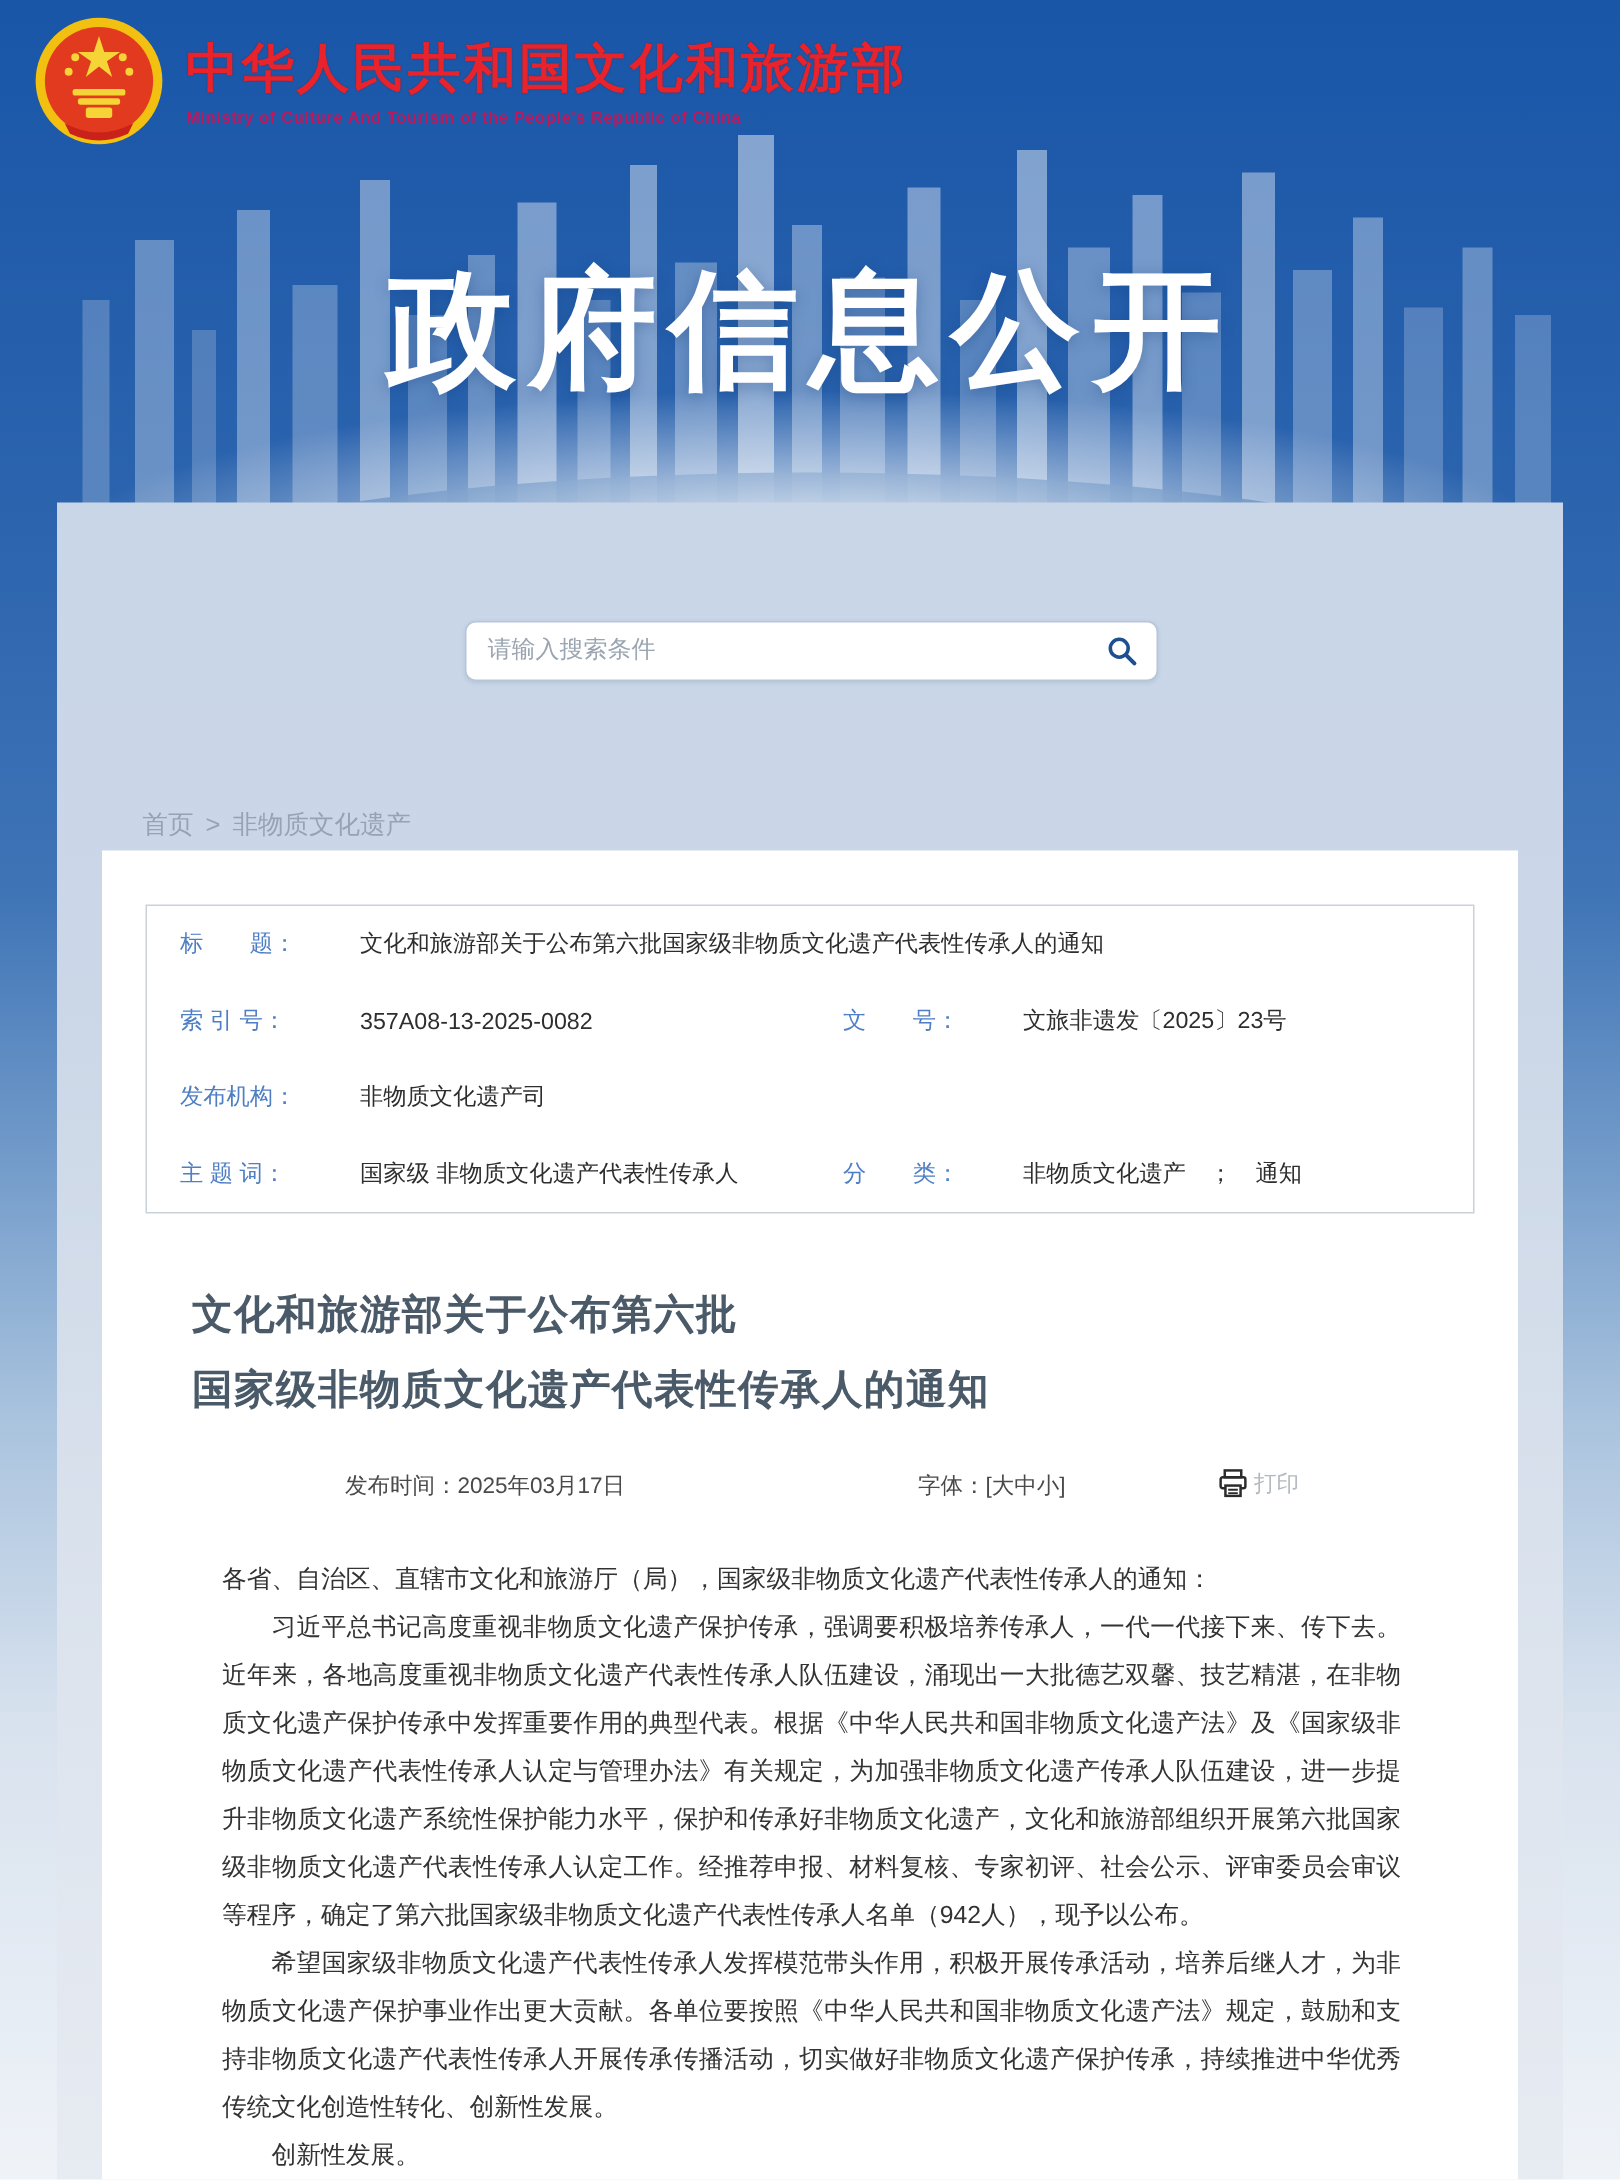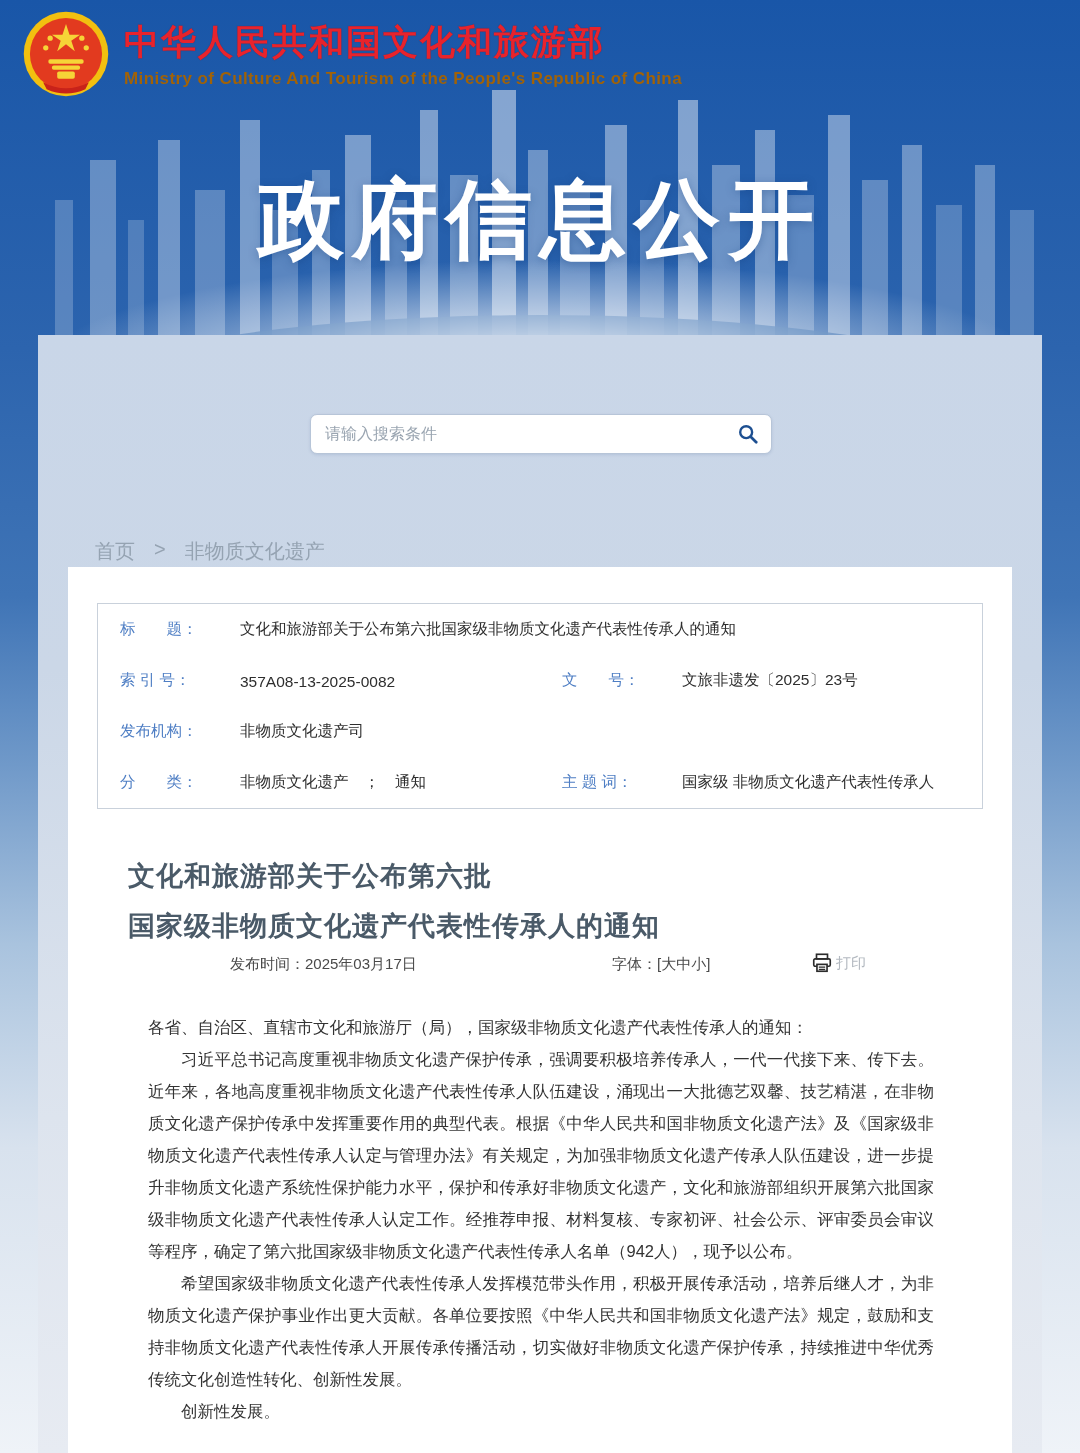--- a/index.html
+++ b/index.html
@@ -9,54 +9,54 @@
     background:linear-gradient(180deg,
       #1956a8 0%, #2c64ae 24%, #3f74b6 41%, #6d97c8 52%,
       #a9c3de 65%, #d8e2ee 79%, #eff3f8 100%);
   }
   
   .ministry-header{position:absolute;top:10px;left:22px;display:flex;align-items:center;z-index:5;}
   .emblem{width:88px;height:88px;flex:0 0 88px;}
   .ministry-text{margin-left:14px;}
   .ministry-name{color:#e8232c;font-size:35px;font-weight:700;letter-spacing:2px;line-height:46px;
     text-shadow:0 0 1px rgba(120,0,0,.5);}
-  .ministry-name-en{color:#a16207;font-size:17px;font-weight:700;letter-spacing:.4px;margin-top:4px;text-align:center;}
+  .ministry-name-en{color:#be185d;font-size:11px;font-weight:700;letter-spacing:.4px;margin-top:4px;}
   
   .skyline{position:absolute;top:80px;left:0;width:1080px;height:300px;z-index:1;}
   .banner-title{position:absolute;top:162px;left:0;width:100%;text-align:center;z-index:4;
     color:#ffffff;font-size:86px;font-weight:700;letter-spacing:8px;margin:0;
     text-shadow:0 2px 10px rgba(20,60,120,.35);}
   
   .panel{position:absolute;left:38px;right:38px;top:335px;bottom:0;z-index:3;
     background:linear-gradient(180deg,#c9d6e8 0%, #cbd7e7 30%, #dde4ee 70%, #e7ebf2 100%);}
   
   .search-bar{position:absolute;left:272px;top:79px;width:460px;height:38px;background:#ffffff;
     border:1px solid #b7c5d8;border-radius:7px;display:flex;align-items:center;box-shadow:0 1px 3px rgba(60,90,140,.15);}
   .search-input{flex:1;border:none;outline:none;background:transparent;font-size:16px;color:#333;
     padding:0 10px 0 14px;font-family:inherit;}
   .search-input::placeholder{color:#9aa5b1;}
   .search-button{border:none;background:transparent;cursor:pointer;padding:0 12px 0 0;display:flex;align-items:center;}
   
-  .breadcrumb{position:absolute;left:57px;top:203px;font-size:20px;color:#95a3b2;display:flex;gap:19px;}
+  .breadcrumb{position:absolute;left:57px;top:203px;font-size:17px;color:#95a3b2;display:flex;gap:8px;align-items:center;}
   .breadcrumb a{color:#95a3b2;text-decoration:none;cursor:pointer;}
   
   .card{position:absolute;left:30px;top:232px;width:944px;bottom:0;background:#ffffff;}
   
   .meta-table{margin:36px 29px 0 29px;border:1px solid #c9d1db;font-size:15.5px;}
   .meta-row{display:flex;align-items:flex-start;padding:15px 0;}
   .meta-cell{display:flex;flex:1;min-width:0;align-items:flex-end;}
   .meta-cell.full{flex:2;}
   .meta-label{color:#4e7ec4;flex:0 0 92px;padding-left:22px;white-space:pre;}
   .meta-value{color:#2e2e2e;padding-left:28px;padding-right:10px;}
   
   .article-title{margin:42px 60px 0;text-align:left;color:#4a5a68;
     font-family:"Liberation Serif","DejaVu Serif",serif;font-size:27px;font-weight:600;
     line-height:50px;letter-spacing:1px;}
   
-  .info-row{position:relative;height:32px;font-size:15px;color:#4a4a4a;}
+  .info-row{position:relative;height:32px;margin-top:26px;font-size:15px;color:#4a4a4a;}
   .pub-time{position:absolute;left:162px;top:4px;}
   .font-size-control{position:absolute;left:544px;top:4px;cursor:pointer;}
   .print-button{position:absolute;right:140px;top:0;display:flex;align-items:center;gap:3px;
     border:none;background:transparent;cursor:pointer;font-family:inherit;font-size:15px;}
   .print-label{color:#b3b9c0;}
   
   .article-body{padding:28px 78px 0 80px;font-size:16.5px;line-height:32px;color:#333333;text-align:justify;}
   .article-body p{margin:0;}
   .article-body p.indent{text-indent:2em;}
 </style>
@@ -164,26 +164,26 @@
         </div>
       </div>
       <div class="meta-row">
         <div class="meta-cell">
           <span class="meta-label">发布机构：</span>
           <span class="meta-value">非物质文化遗产司</span>
         </div>
       </div>
       <div class="meta-row">
         <div class="meta-cell">
+          <span class="meta-label">主 题 词：</span>
+          <span class="meta-value">国家级 非物质文化遗产代表性传承人</span>
+        </div>
+        <div class="meta-cell">
           <span class="meta-label">分　　类：</span>
           <span class="meta-value">非物质文化遗产　；　通知</span>
-        </div>
-        <div class="meta-cell">
-          <span class="meta-label">主 题 词：</span>
-          <span class="meta-value">国家级 非物质文化遗产代表性传承人</span>
         </div>
       </div>
     </div>
 
     <div class="article-title">
       <div>文化和旅游部关于公布第六批</div>
       <div>国家级非物质文化遗产代表性传承人的通知</div>
     </div>
 
     <div class="info-row">

